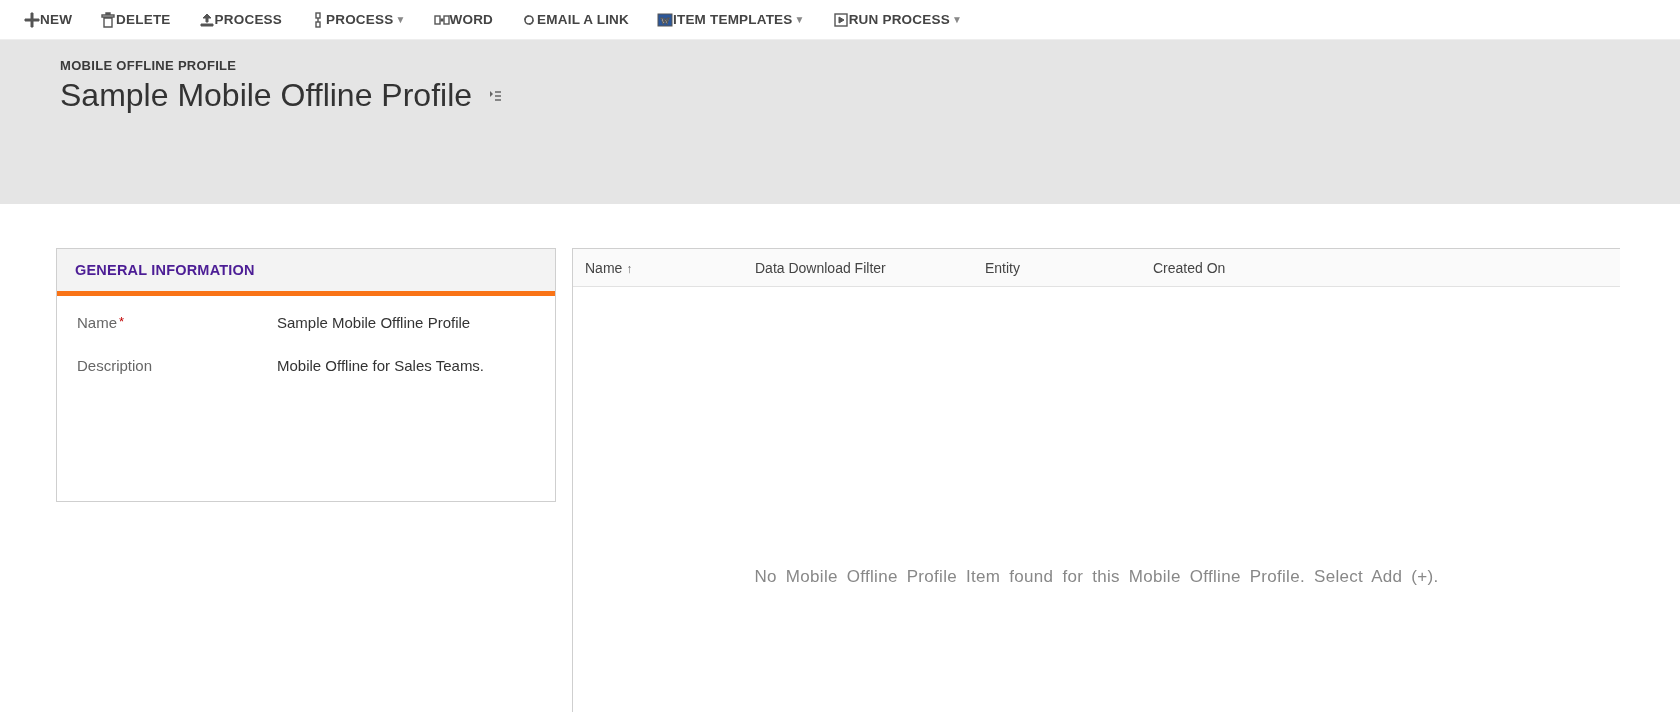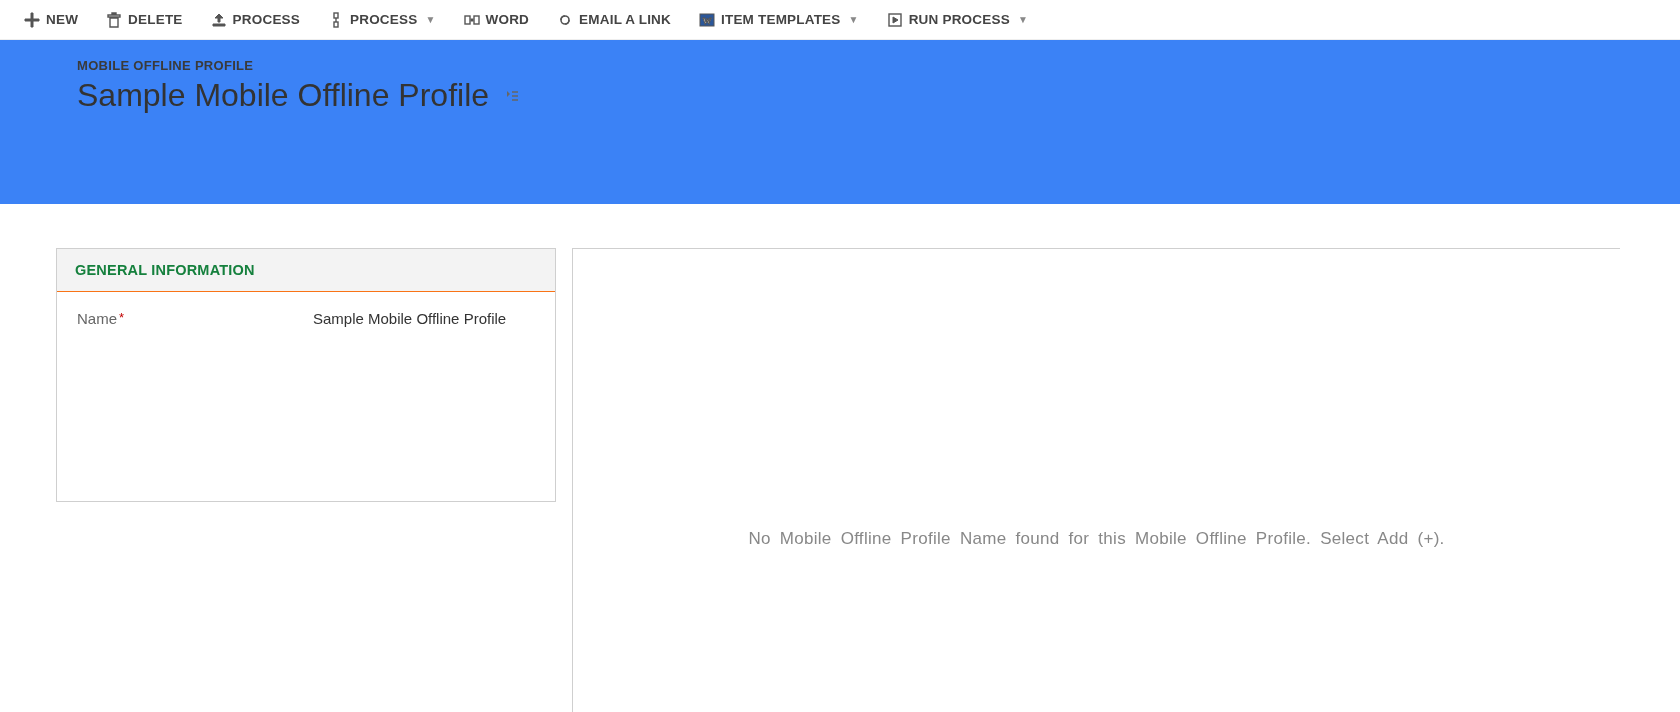--- a/index.html
+++ b/index.html
@@ -18,34 +18,33 @@
       background: #fff;
       display: flex;
       align-items: center;
       padding: 0 24px;
       gap: 28px;
       border-bottom: 1px solid #eee;
     }
     .cmd {
       display: flex;
       align-items: center;
-      gap: 6px;
       font-size: 13.5px;
       font-weight: 600;
       color: #444;
       cursor: pointer;
       letter-spacing: .2px;
     }
     .cmd svg { width: 16px; height: 16px; fill: #555; stroke: #555; }
     .cmd .caret { font-size: 10px; color: #888; margin-left: 2px; }
 
     
     .header-band {
-      background: #3b82f6;
-      padding: 18px 77px 90px;
+      background: #e5e5e5;
+      padding: 18px 60px 90px;
       position: relative;
     }
     .breadcrumb {
       font-size: 13px;
       font-weight: 700;
       letter-spacing: .3px;
       color: #3a3a3a;
     }
     .record-title-row { display:flex; align-items:center; gap:14px; margin-top:4px;}
     .record-title {
@@ -66,27 +65,27 @@
     }
 
     
     .panel {
       position:absolute;
       border:1px solid #cfcfcf;
     }
     .panel.left { left:20px; top:38px; width:500px; height:254px; }
     .panel-header {
       background:#f3f3f3;
-      border-bottom:1px solid #f97316;
-      font-size:14.5px; font-weight:600; color:#15803d;
+      border-bottom:5px solid #f97316;
+      font-size:14.5px; font-weight:600; color:#4c1d95;
       padding:13px 18px;
       letter-spacing:.2px;
     }
     .panel-body { padding:18px 20px 10px; }
-    .field-row { display:flex; margin-bottom:26px;gap:36px; }
+    .field-row { display:flex; margin-bottom:26px; }
     .field-label { width:200px; font-size:15px; color:#666; }
     .field-label .req { color:#c10000; font-size:13px; vertical-align:top; margin-left:2px;}
     .field-value { font-size:15px; color:#333; }
 
     
     .panel.right {
       left:536px; top:38px; right:60px; height:490px;
       border-right:none; border-bottom:none;
     }
     .panel.right .panel-header { position:relative; }
@@ -215,22 +214,40 @@
 
   <div class="panel left">
     <div class="panel-header">GENERAL INFORMATION</div>
     <div class="panel-body">
       <div class="field-row">
         <div class="field-label">
           <span>Name</span><span class="req">*</span>
         </div>
         <div class="field-value">Sample Mobile Offline Profile</div>
       </div>
+      <div class="field-row">
+        <div class="field-label">Description</div>
+        <div class="field-value">Mobile Offline for Sales Teams.</div>
+      </div>
     </div>
   </div>
 
   <div class="panel right">
 
-
-    <div class="grid-empty">No Mobile Offline Profile Name found for this Mobile Offline Profile. Select Add (+).</div>
+    <div class="grid-header">
+      <div class="grid-col name">
+        <span>Name</span><span class="sort-arrow">↑</span>
+      </div>
+      <div class="grid-col filter">
+        <span>Data Download Filter</span>
+      </div>
+      <div class="grid-col entity">
+        <span>Entity</span>
+      </div>
+      <div class="grid-col created">
+        <span>Created On</span>
+      </div>
+    </div>
+
+    <div class="grid-empty">No Mobile Offline Profile Item found for this Mobile Offline Profile. Select Add (+).</div>
   </div>
 
 </div>
 
 </body></html>

